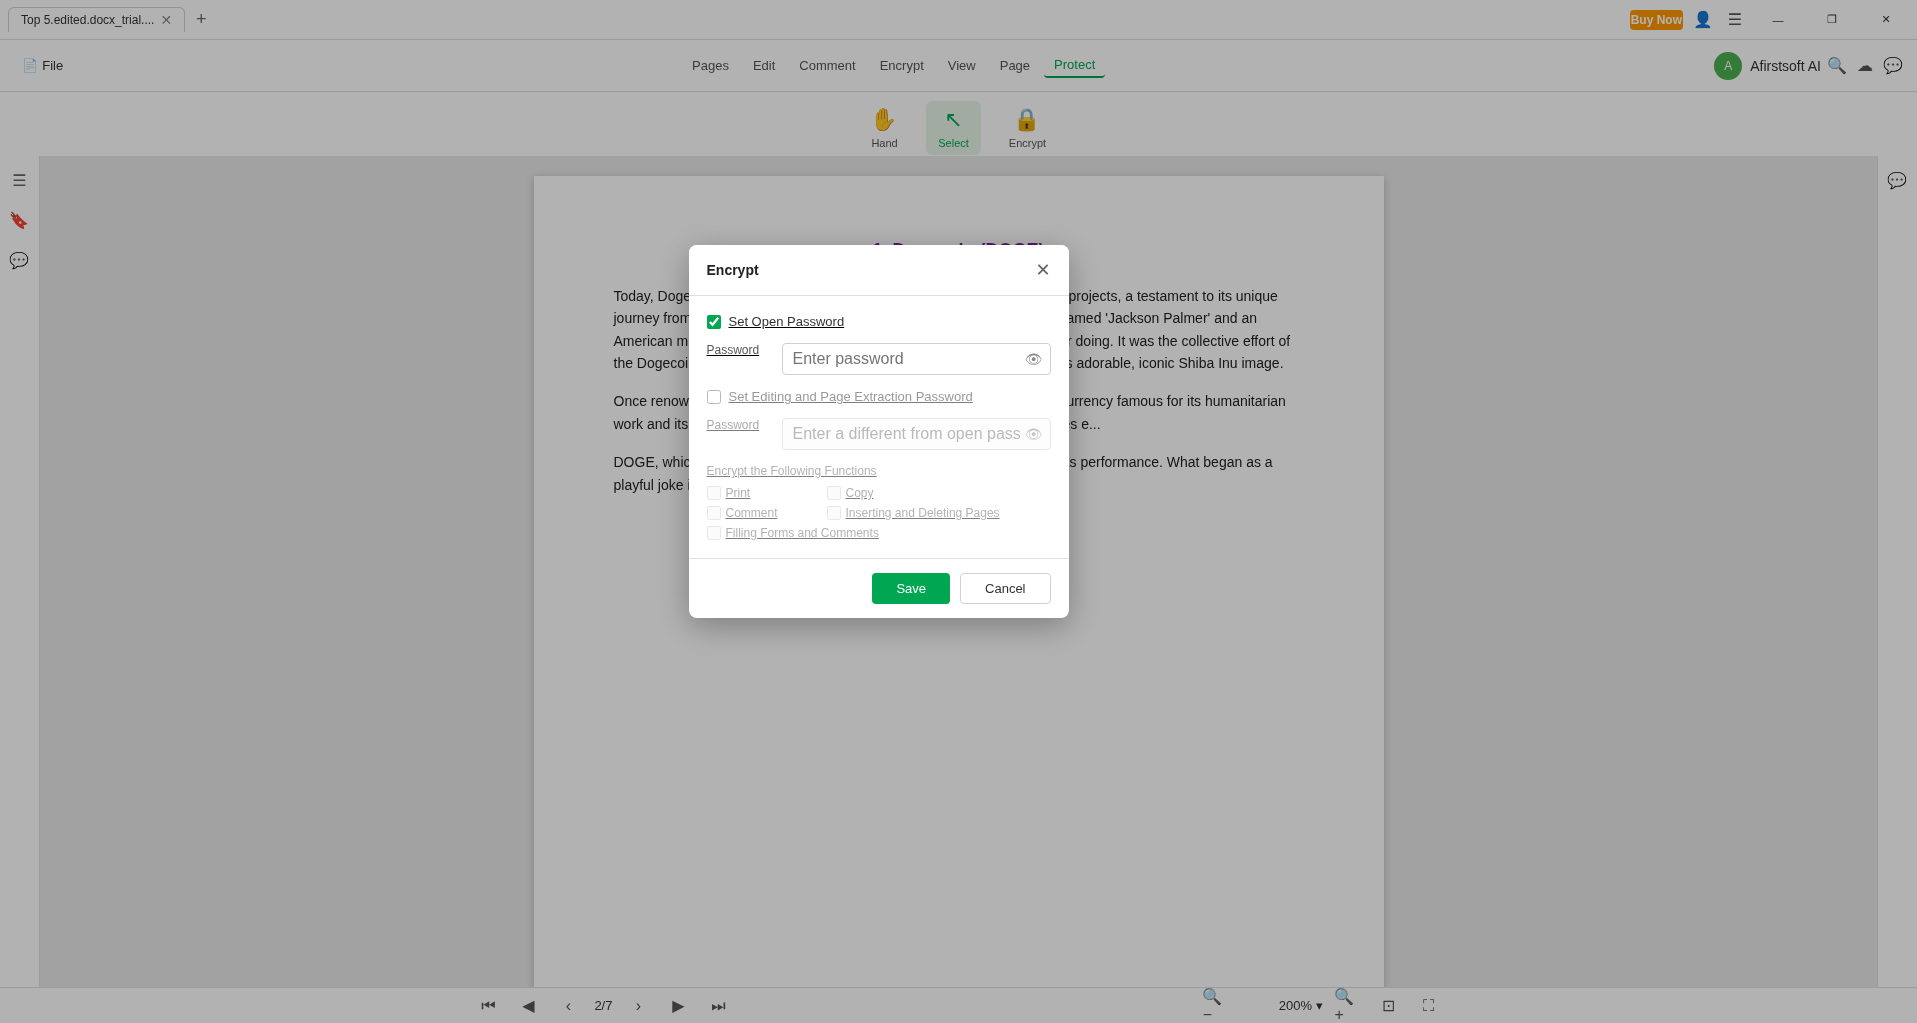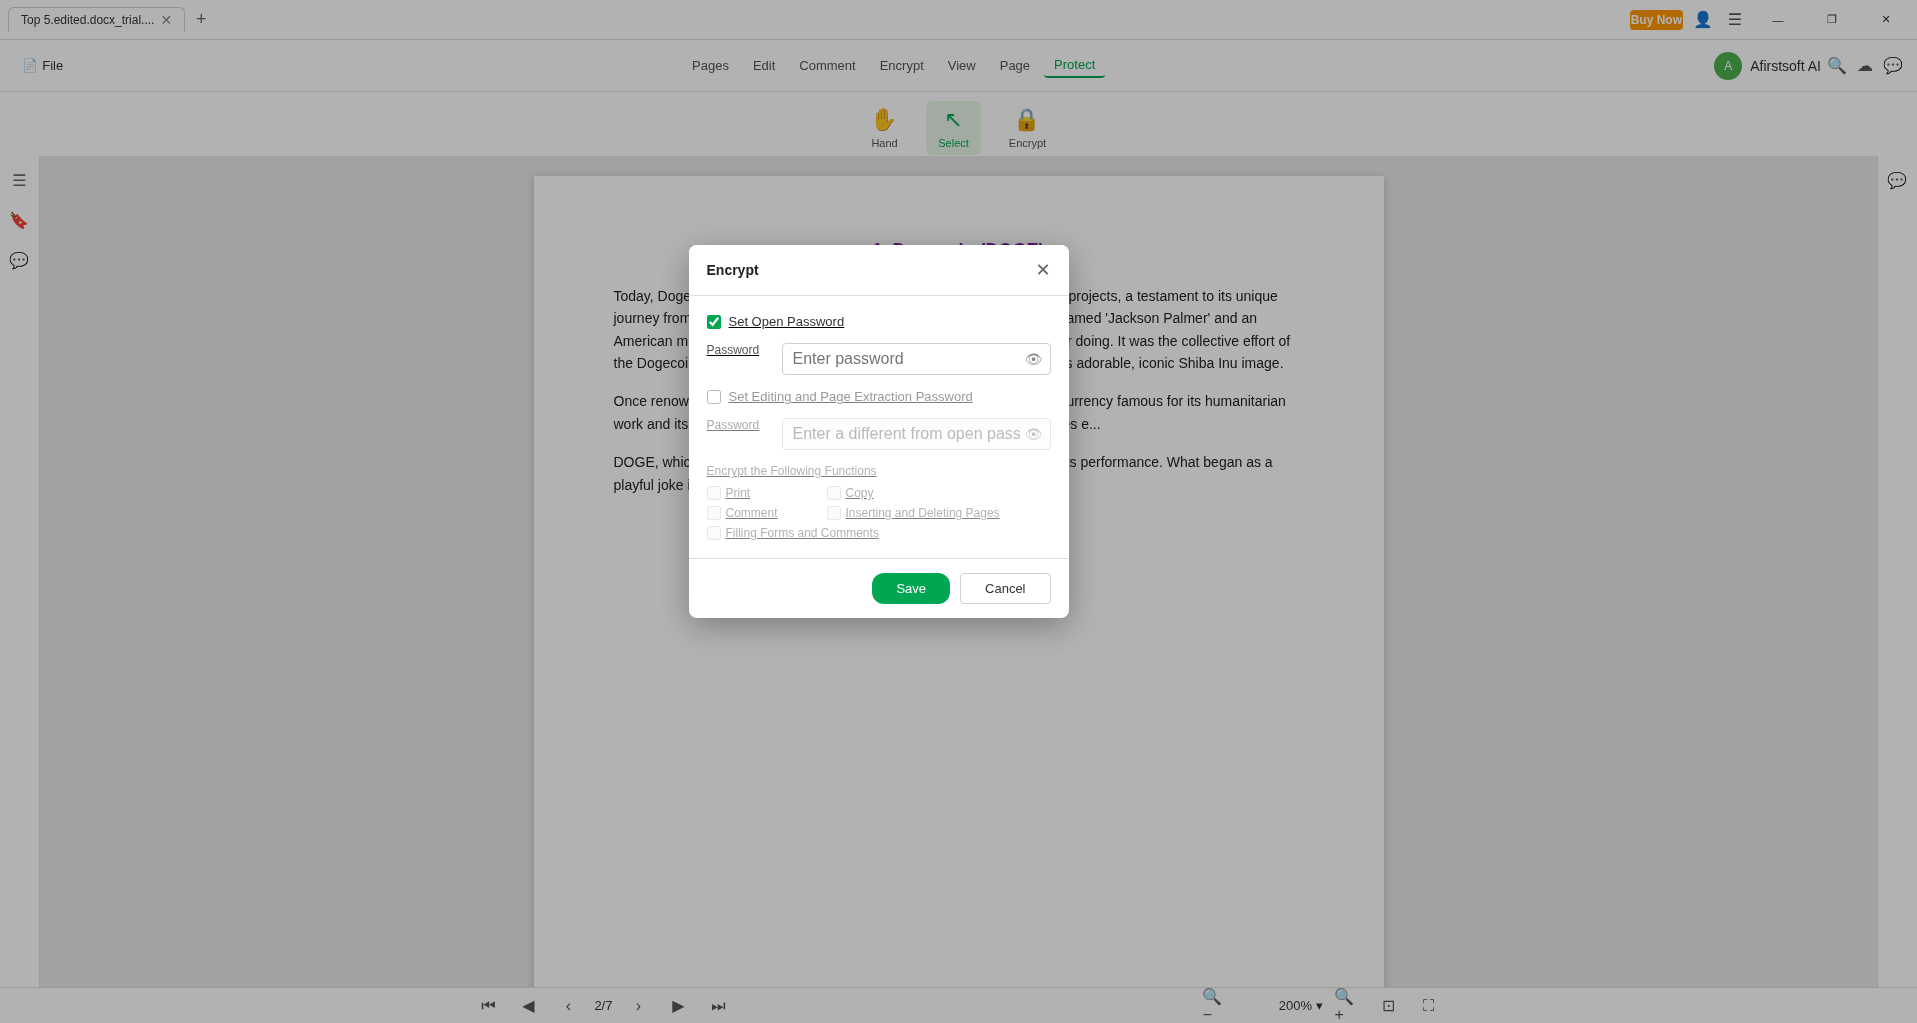--- a/index.html
+++ b/index.html
@@ -140,21 +140,21 @@
     .disabled-section { opacity: 0.5; }
     .encrypt-section { margin-top: 10px; }
     .encrypt-label { font-size: 12px; color: #666; margin-bottom: 8px; }
     .encrypt-option { display: flex; align-items: flex-start; gap: 5px; font-size: 12px; color: #666; min-width: 120px; }
     .modal-footer {
       display: flex; justify-content: flex-end; gap: 10px;
       padding: 14px 18px; border-top: 1px solid #e0e0e0;
     }
     .btn-save {
       background: #00a651; color: #fff; border: none;
-      padding: 7px 24px; border-radius: 12px; font-size: 13px;
+      padding: 7px 24px; border-radius: 4px; font-size: 13px;
       cursor: pointer; font-weight: 500;
     }
     .btn-cancel {
       background: #fff; color: #333; border: 1px solid #d0d0d0;
       padding: 7px 24px; border-radius: 4px; font-size: 13px;
       cursor: pointer;
     }
   </style>
 </head>
 <body>

